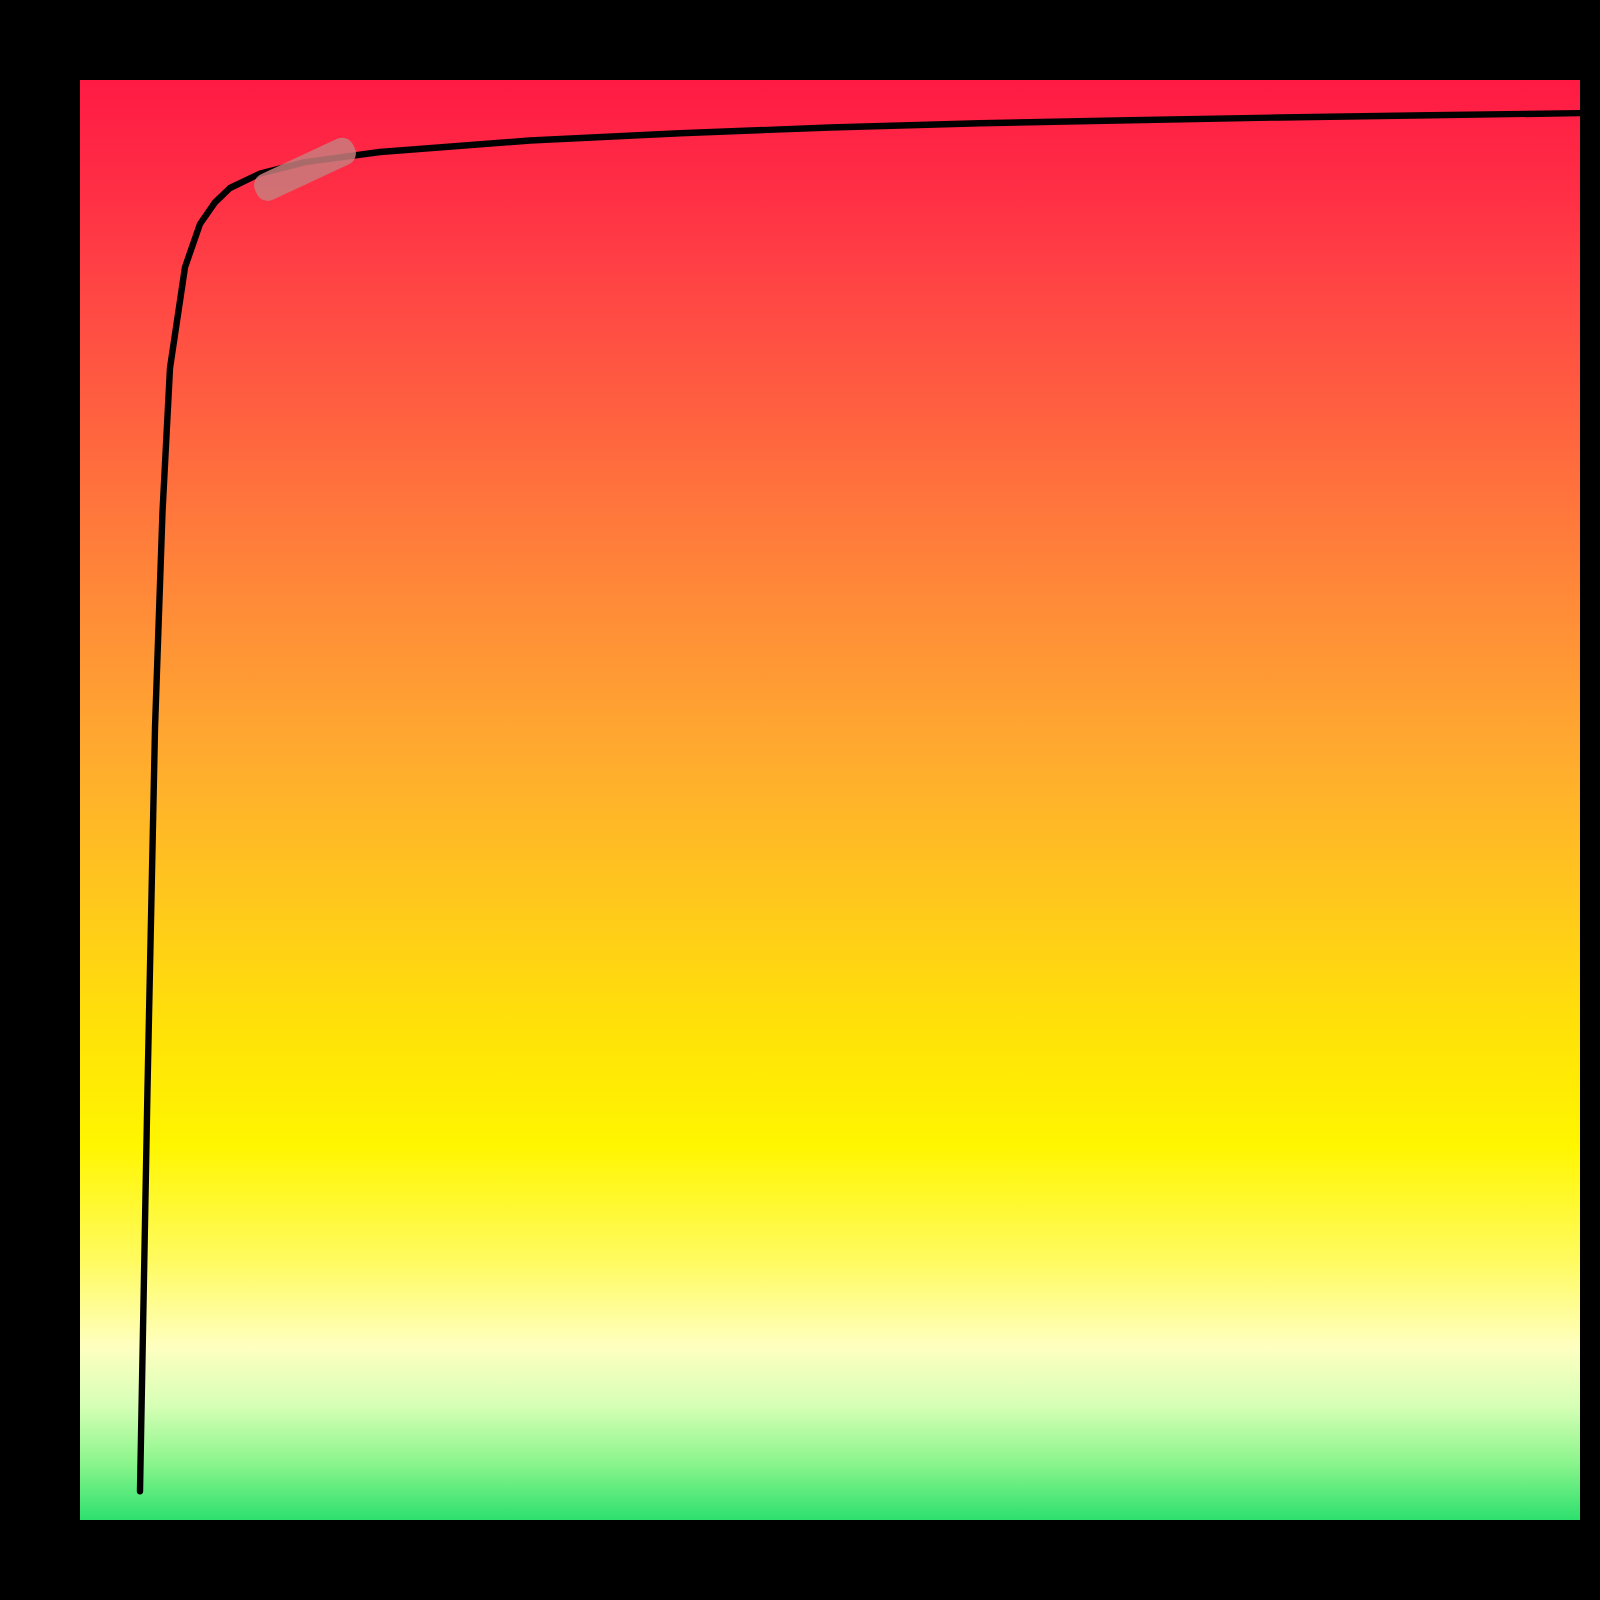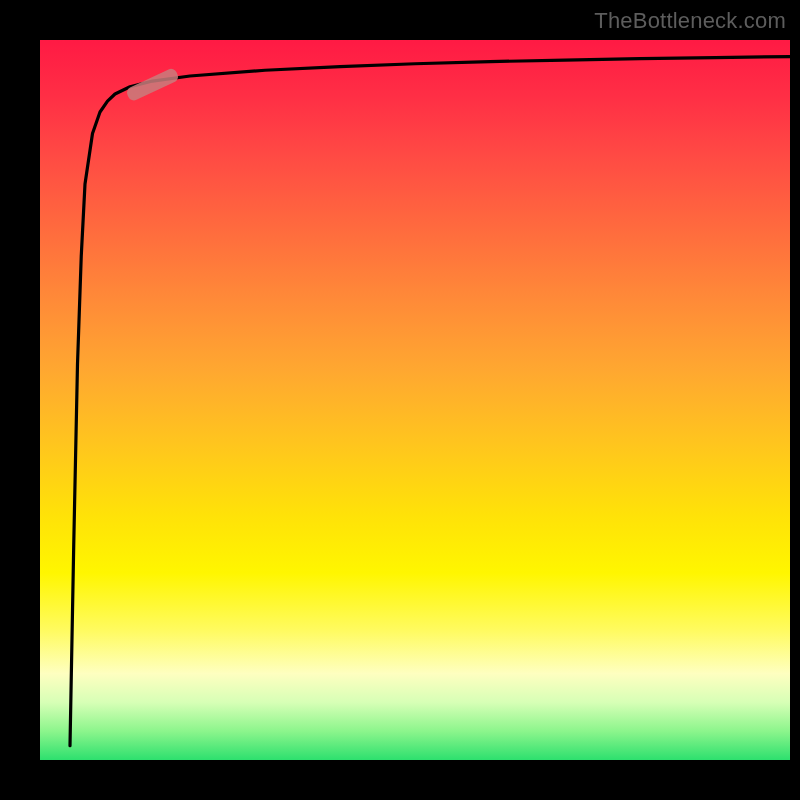--- a/index.html
+++ b/index.html
@@ -61,21 +61,20 @@
     font-size: 22px;
     font-weight: 500;
     letter-spacing: 0.2px;
     user-select: none;
   }
 </style>
 </head>
 <body>
 
 <div class="frame">
-  <div class="watermark">TheBottleneck.com</div>
 
   <div class="plot-area">
     <div class="gradient-bg"></div>
 
     <svg class="curve-svg" viewBox="0 0 750 720" preserveAspectRatio="none">
       <path id="curve-path" fill="none" stroke="#000000" stroke-width="3.2" stroke-linejoin="round" stroke-linecap="round" d="M30.00 705.60 L33.75 504.00 L37.50 324.00 L41.25 216.00 L45.00 144.00 L52.50 93.60 L60.00 72.00 L67.50 61.20 L75.00 54.00 L90.00 46.80 L112.50 41.04 L150.00 36.00 L225.00 30.24 L300.00 26.64 L375.00 23.76 L450.00 21.60 L525.00 20.16 L600.00 18.72 L675.00 17.64 L750.00 16.56"></path>
       <rect id="marker-pill" rx="6" ry="6" fill="#c97d7d" fill-opacity="0.85" x="85.50" y="37.64" width="54" height="14" transform="rotate(-25 112.50 44.64)"></rect>
     </svg>
   </div>
 </div>

